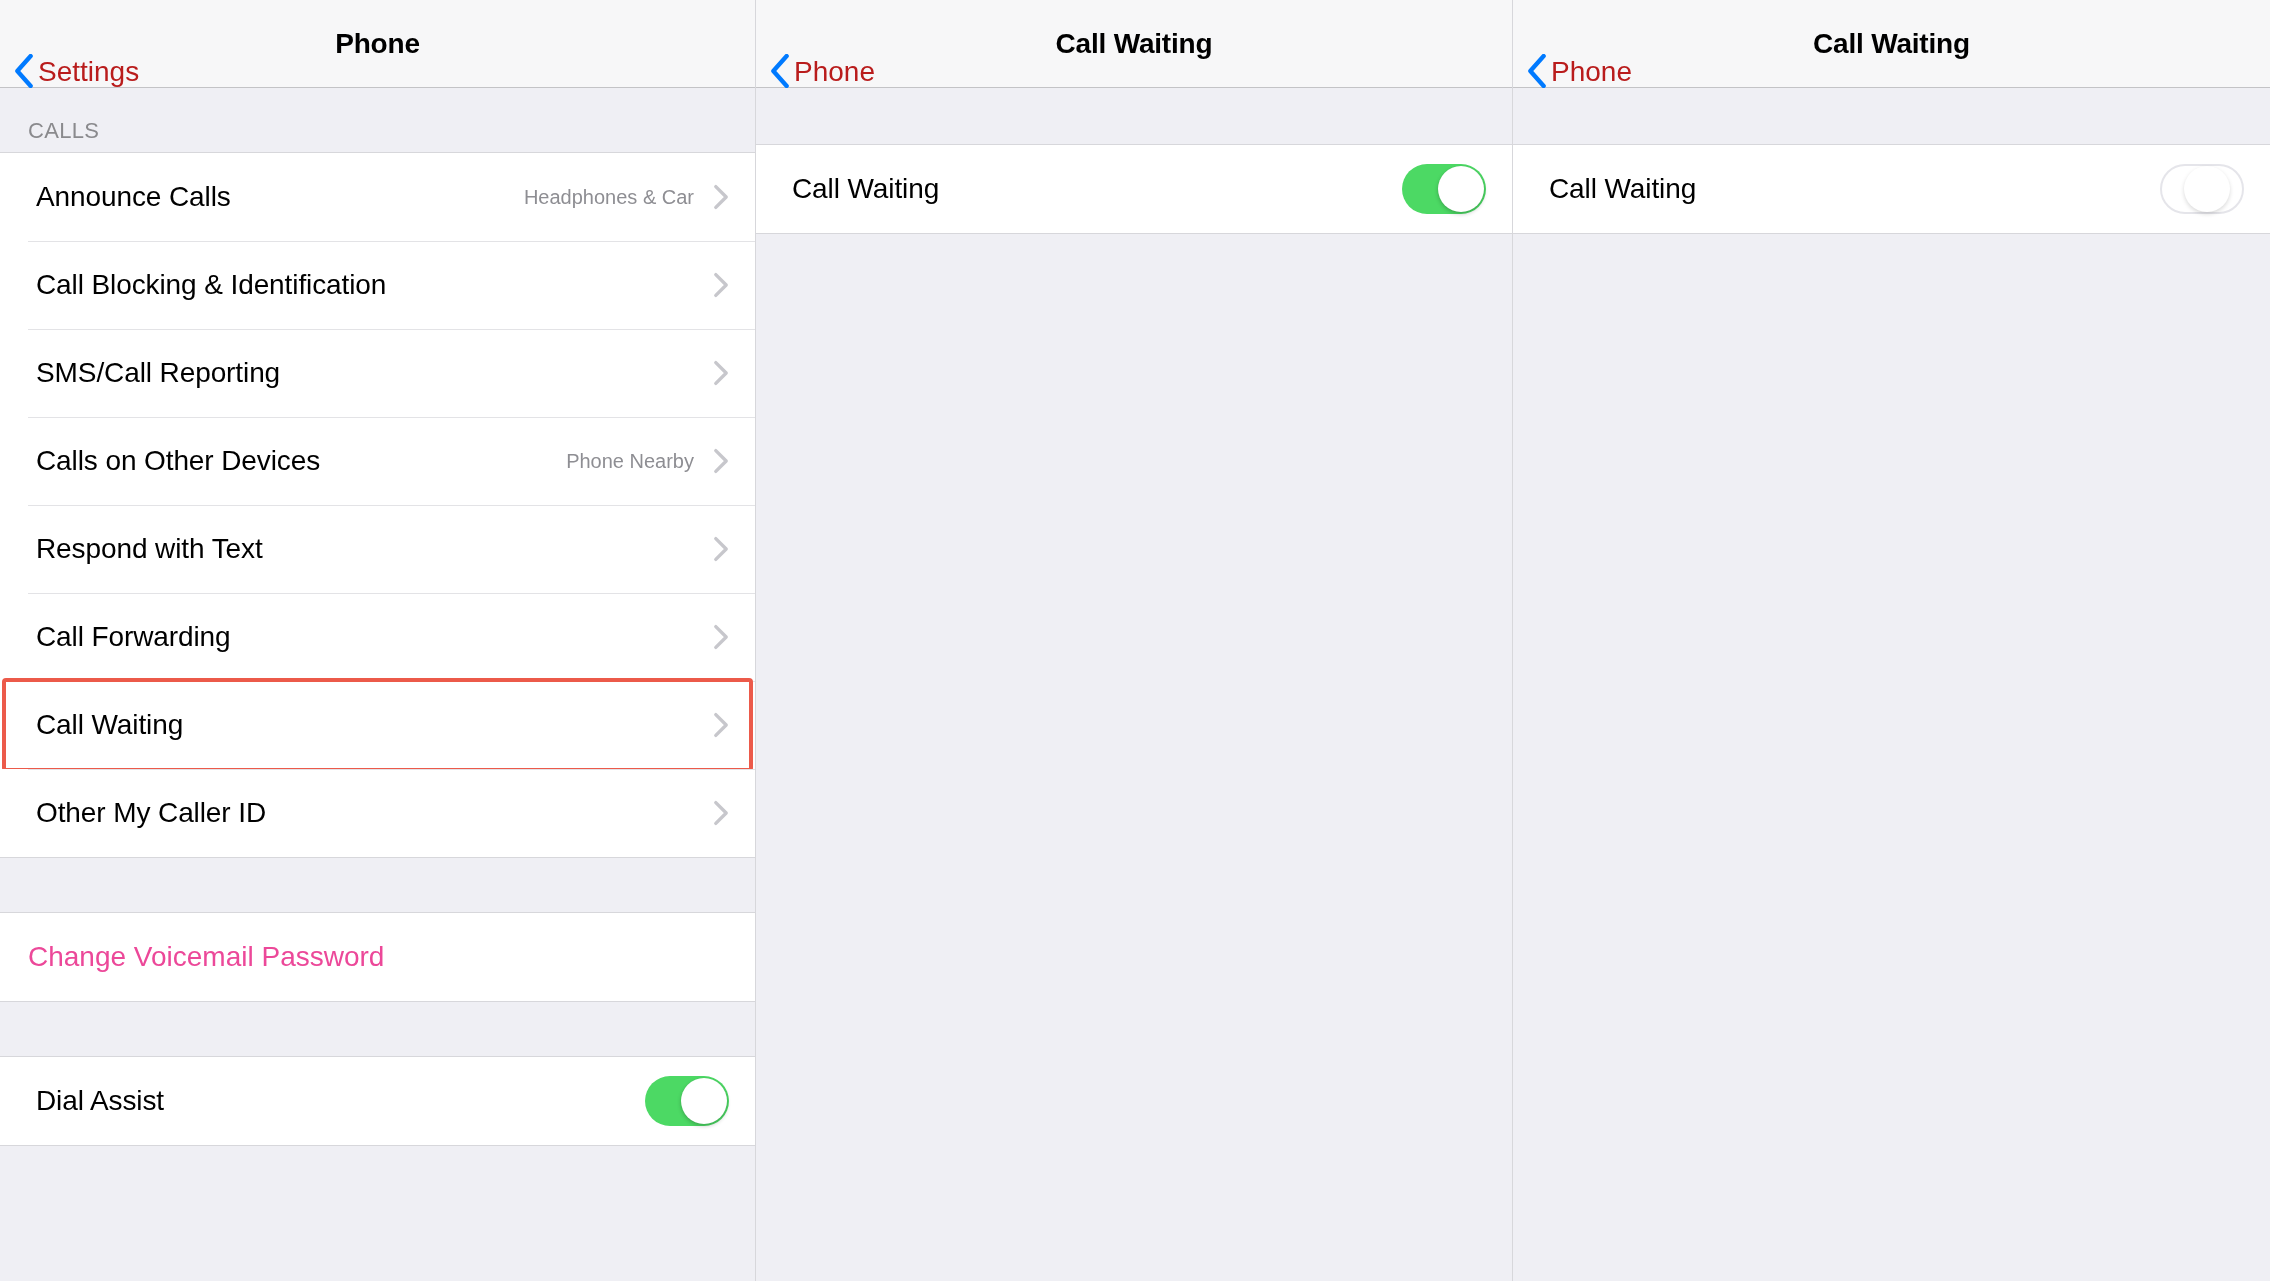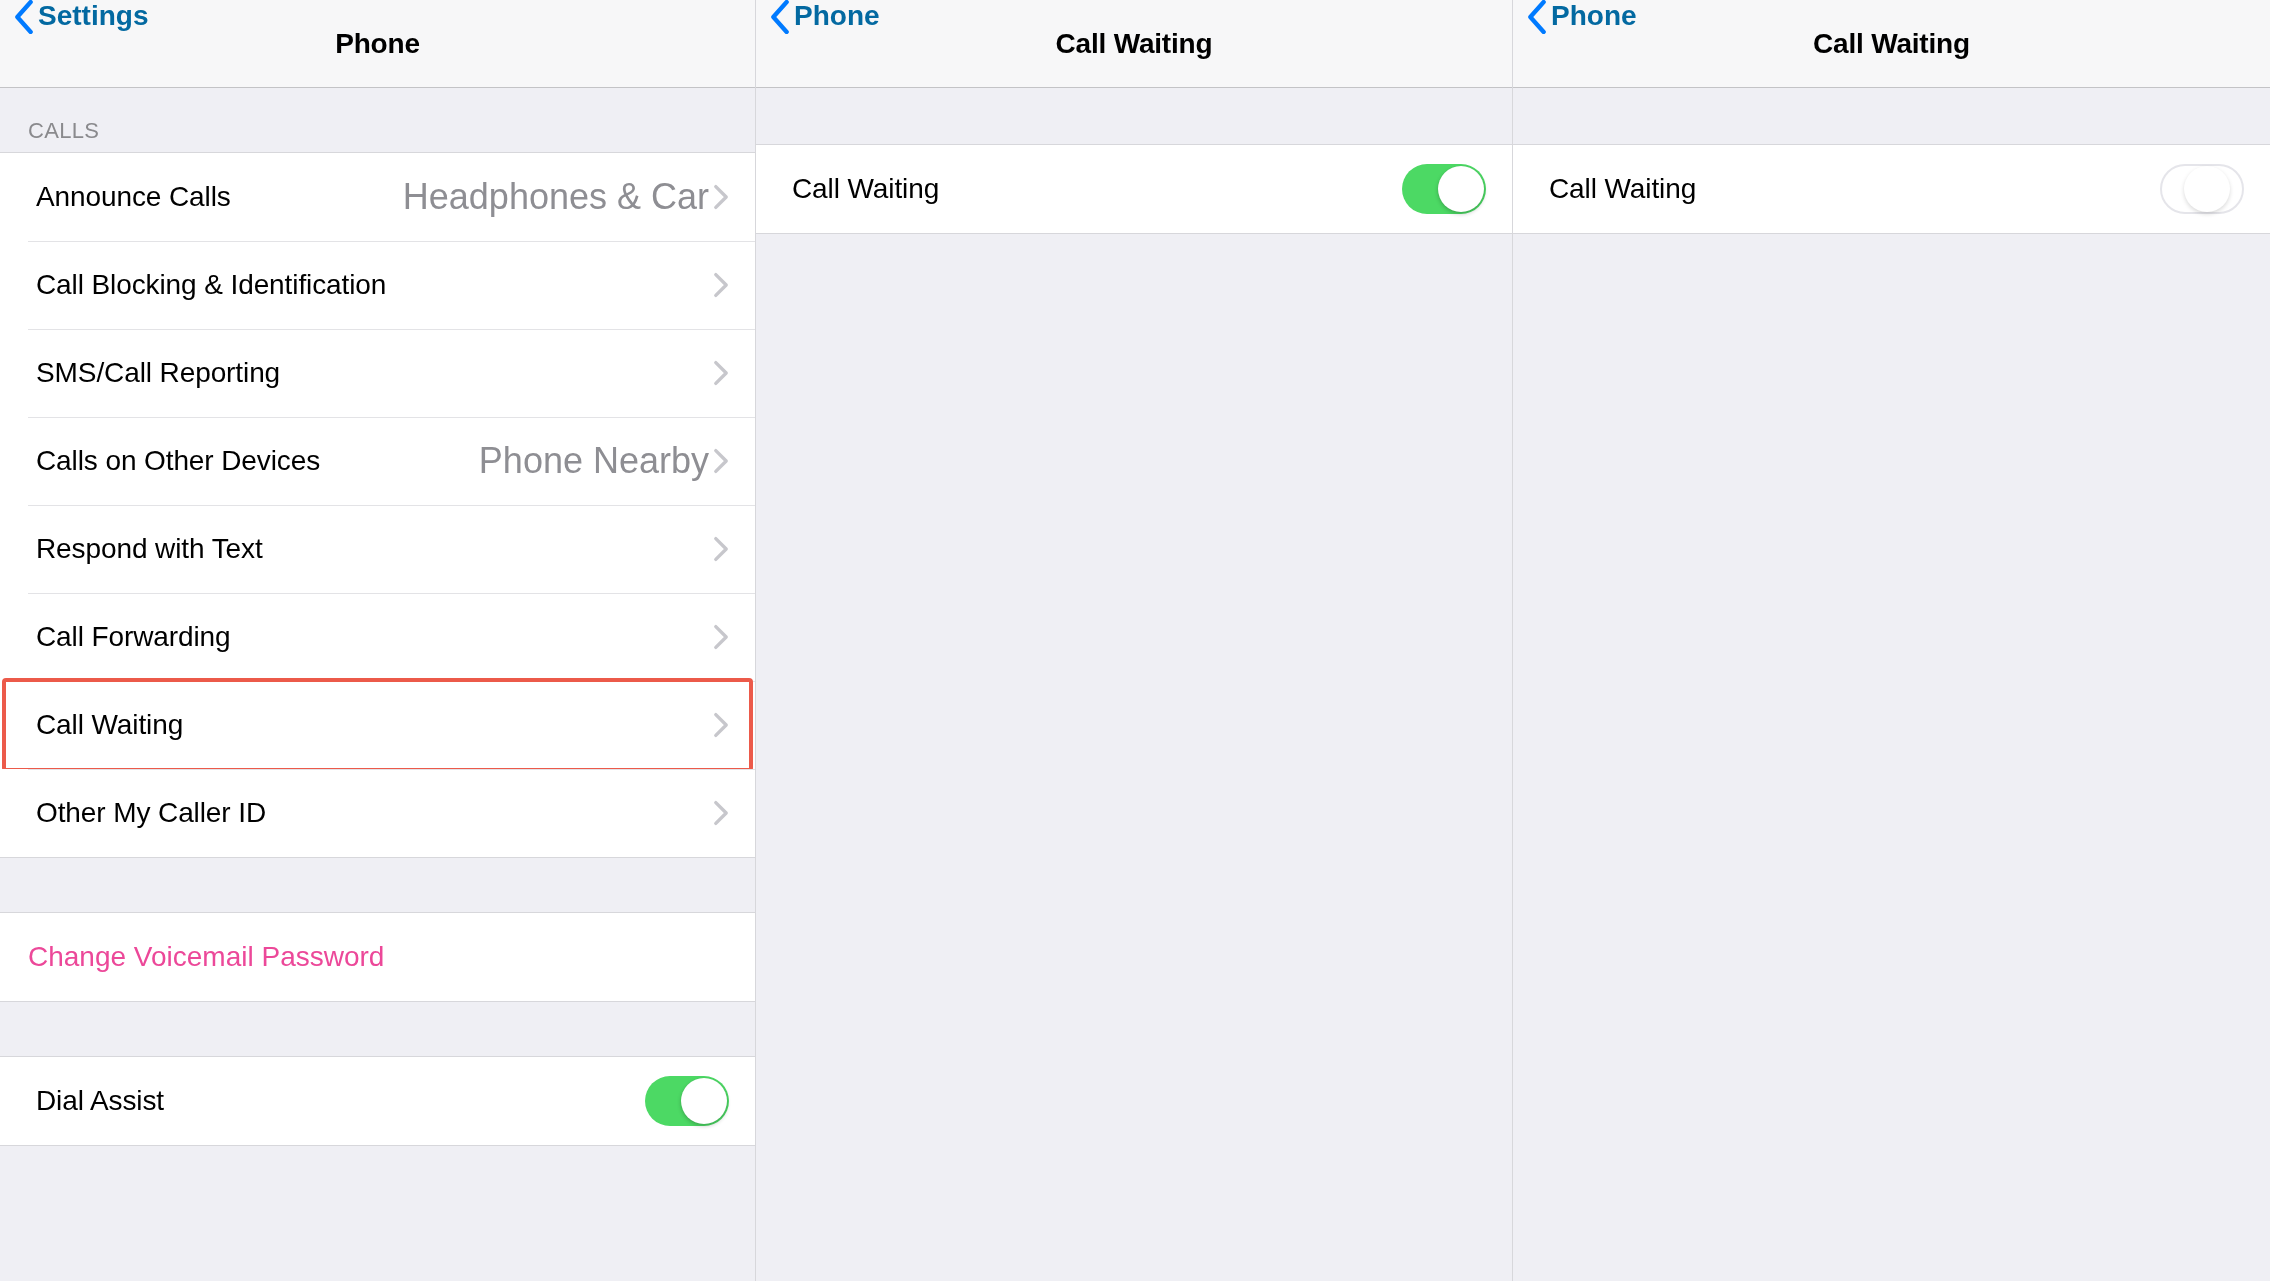--- a/index.html
+++ b/index.html
@@ -35,24 +35,24 @@
       border-bottom: 1px solid #c3c3c6;
       display: flex;
       align-items: center;
     }
     .nav-back {
       position: absolute;
       left: 14px;
       top: 0;
       height: 88px;
       display: flex;
-      align-items: flex-start;
-      color: #0369a1;
+      align-items: flex-end;
+      color: #b91c1c;
       font-size: 28px;
-      font-weight: 700;
+      font-weight: 400;
       cursor: pointer;
     }
     .nav-back svg { width: 20px; height: 34px; margin-right: 4px; }
     .nav-title {
       position: absolute;
       left: 0; right: 0;
       text-align: center;
       font-size: 28px;
       font-weight: 600;
       letter-spacing: -0.2px;
@@ -92,23 +92,23 @@
     }
     .row-label {
       flex: 0 1 auto;
       font-size: 28px;
       color: #000;
       letter-spacing: -0.1px;
       margin-left: 8px;
     }
     .row-spacer { flex: 1 1 auto; }
     .row-value {
-      font-size: 36px;
+      font-size: 20px;
       color: #8e8e93;
-      margin-right: 4px;
+      margin-right: 19px;
     }
     .row-link {
       font-size: 28px;
       color: #ec4899;
     }
     .chevron {
       width: 16px;
       height: 26px;
       color: #c7c7cc;
       flex: 0 0 auto;

